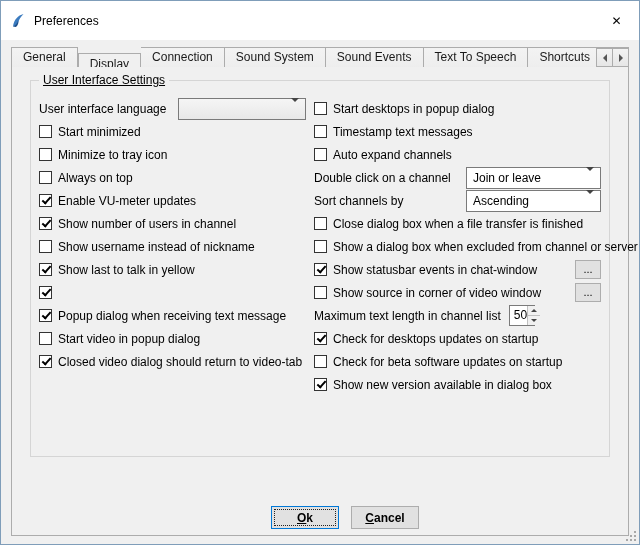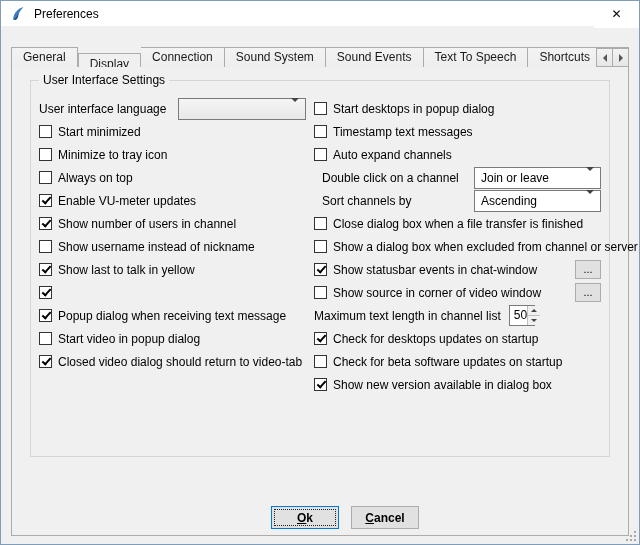--- a/index.html
+++ b/index.html
@@ -3,21 +3,21 @@
 <meta charset="utf-8">
 <style>
   * { box-sizing: border-box; margin: 0; padding: 0; }
   html,body { width:640px; height:545px; }
   body { font-family:"Liberation Sans", sans-serif; font-size:12px; color:#000; }
 
   .window { position:relative; width:640px; height:545px; background:#f0f0f0;
             border:1px solid #7f9db9; overflow:hidden; }
 
   
-  .titlebar { height:25px; background:#ffffff; display:flex; align-items:center; padding-left:9px; }
+  .titlebar { height:39px; background:#ffffff; display:flex; align-items:center; padding-left:9px; }
   .app-icon { width:16px; height:16px; margin-right:8px; flex:0 0 16px; }
   .win-title { font-size:12px; }
   .close-btn { margin-left:auto; width:45px; height:29px; display:flex; align-items:center;
                justify-content:center; background:#fff; border:none; cursor:default; }
   .close-glyph { font-size:12px; color:#000; line-height:1; }
 
   
   .tabbar { position:absolute; left:10px; top:44px; right:10px; height:22px;
             display:flex; align-items:flex-start; overflow:hidden; z-index:3; }
   .tab { height:34px; margin-top:2px; line-height:18px; padding:0 11px; white-space:nowrap;
@@ -31,32 +31,32 @@
               background:linear-gradient(#f3f3f3,#e6e6e6); display:flex; align-items:center; justify-content:center; }
   .arr-left  { width:0;height:0;border-top:4px solid transparent;border-bottom:4px solid transparent;border-right:4px solid #555; }
   .arr-right { width:0;height:0;border-top:4px solid transparent;border-bottom:4px solid transparent;border-left:4px solid #555; }
 
   
   .pane { position:absolute; left:10px; right:10px; top:65px; bottom:8px;
           border:1px solid #acacac; background:#f0f0f0; }
 
   
   .group { position:absolute; left:18px; right:18px; top:13px; height:377px; border:1px solid #d5d5d5; }
-  .group-title { position:absolute; top:-8px; left:8px; background:#f0f0f0; padding:0 4px; }
+  .group-title { position:absolute; top:-8px; left:8px; background:#f0f0f0; padding:0 4px;text-decoration:underline; }
 
   .cols { display:flex; gap:8px; padding:16px 8px 0 8px;justify-content:space-between; }
   .col-left { flex:0 0 266px; }
   .col-right { flex:1; min-width:0; }
 
   .row { height:23px; display:flex; align-items:center; }
 
   
   .lbl { white-space:nowrap; }
   .lbl-lang { flex:0 0 139px; }
-  .lbl-combo { flex:0 0 152px;margin-left:8px; }
+  .lbl-combo { flex:0 0 152px; }
 
   
   .cb { cursor:default; }
   .box { position:relative; flex:0 0 13px; width:13px; height:13px; background:#fff;
          border:1px solid #333; margin-right:6px; }
   .cb[data-checked="true"] .box::after { content:""; position:absolute; left:2px; top:2px;
          width:7px; height:3px; border-left:2px solid #000; border-bottom:2px solid #000;
          transform:rotate(-48deg); }
   .cbl { white-space:nowrap; }
 

